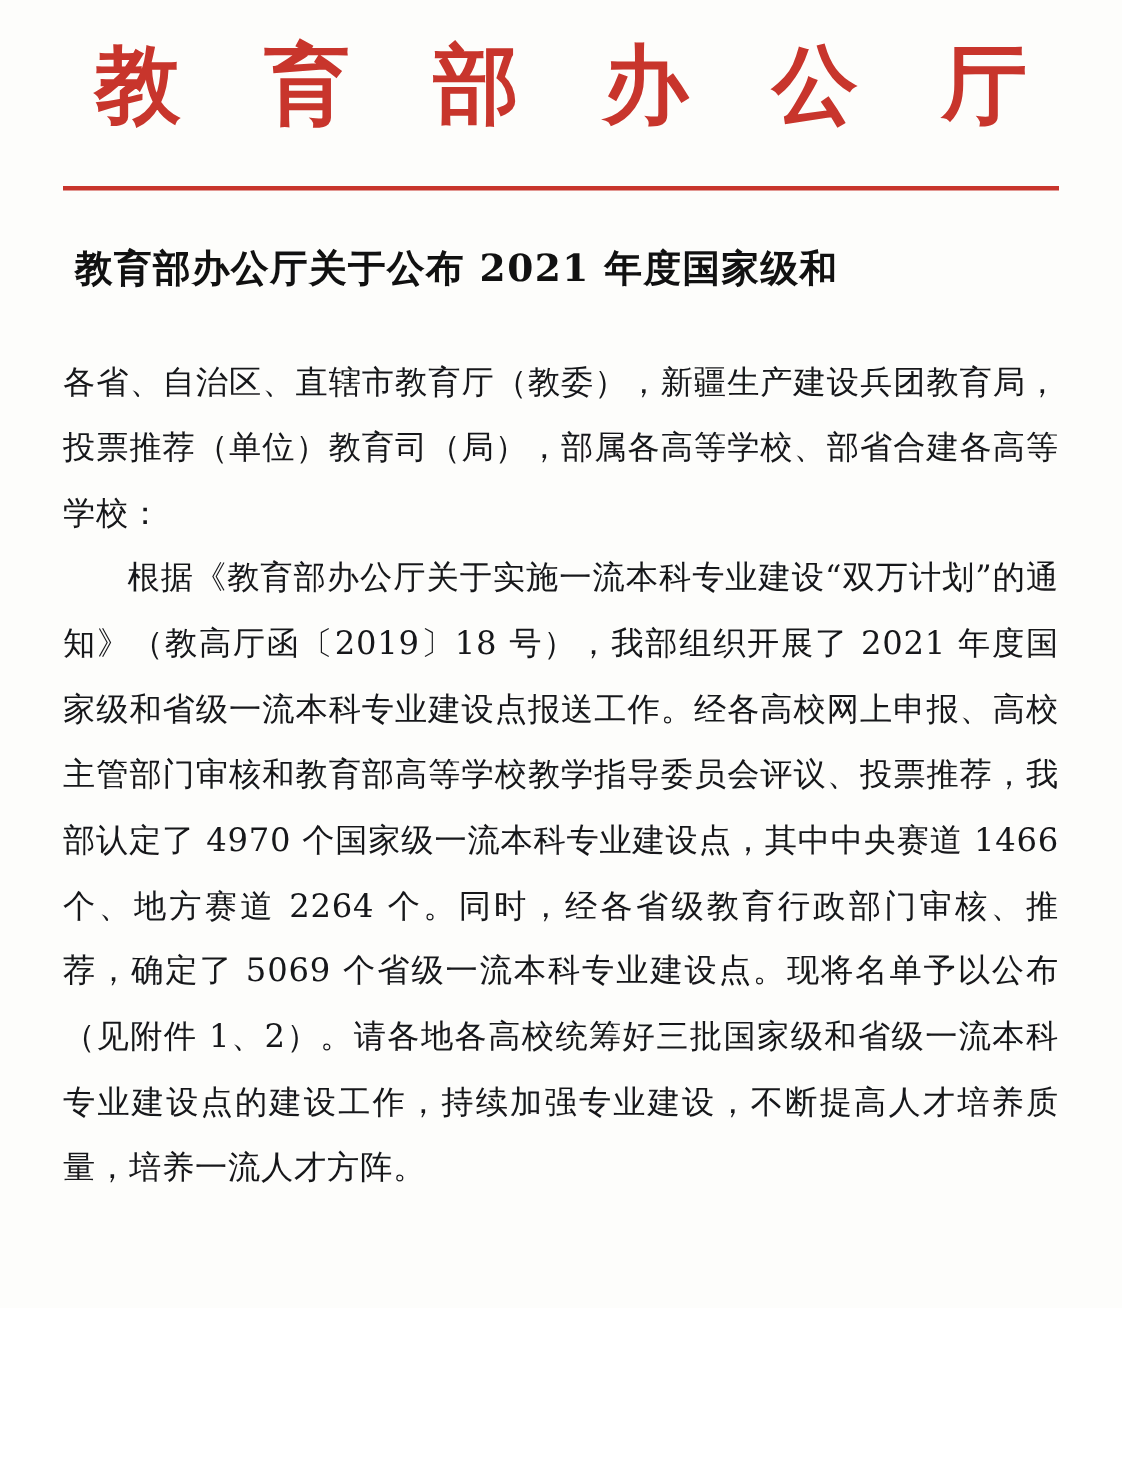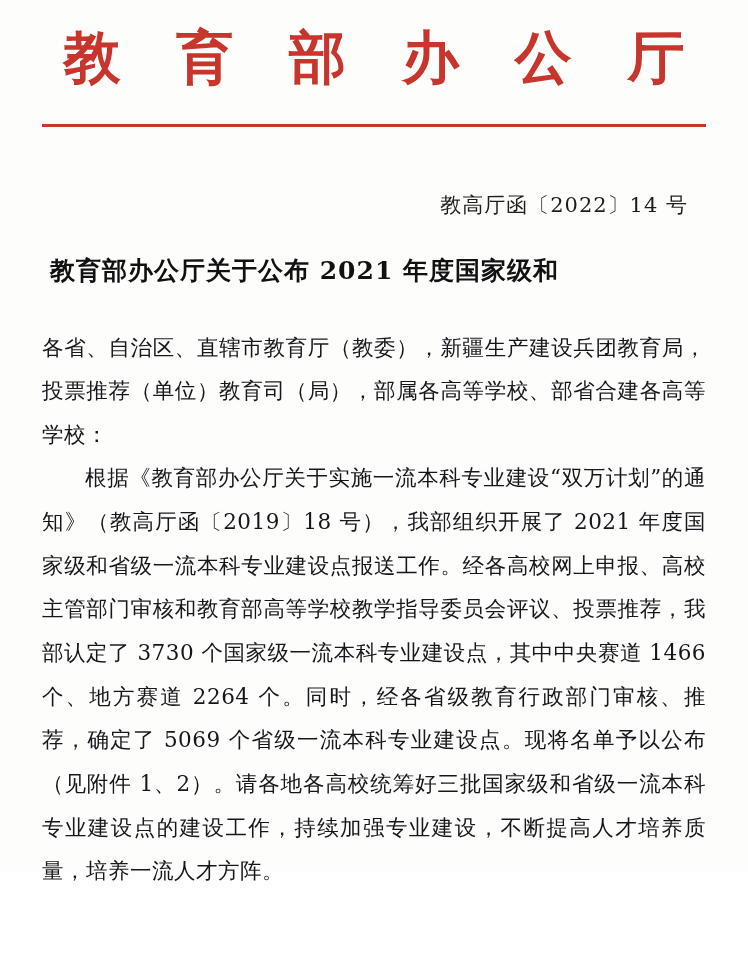--- a/index.html
+++ b/index.html
@@ -92,26 +92,23 @@
 </head>
 <body>
 
 <div class="page">
 
   <div class="masthead">
     <h1 class="masthead-title">教 育 部 办 公 厅</h1>
     <div class="masthead-rule"></div>
   </div>
 
-  <div class="docnum-row">
-    <span class="docnum">教高厅函〔2022〕14 号</span>
-  </div>
 
   <div class="doc-title">
     <span class="line">教育部办公厅关于公布 2021 年度国家级和</span>
   </div>
 
   <div class="body-text">
     <p>各省、自治区、直辖市教育厅（教委），新疆生产建设兵团教育局，投票推荐（单位）教育司（局），部属各高等学校、部省合建各高等学校：</p>
-    <p class="indent">根据《教育部办公厅关于实施一流本科专业建设“双万计划”的通知》（教高厅函〔2019〕18 号），我部组织开展了 2021 年度国家级和省级一流本科专业建设点报送工作。经各高校网上申报、高校主管部门审核和教育部高等学校教学指导委员会评议、投票推荐，我部认定了 3730 个国家级一流本科专业建设点，其中中央赛道 1466 个、地方赛道 2264 个。同时，经各省级教育行政部门审核、推荐，确定了 5069 个省级一流本科专业建设点。现将名单予以公布（见附件 1、2）。请各地各高校统筹好三批国家级和省级一流本科专业建设点的建设工作，持续加强专业建设，不断提高人才培养质量，培养一流人才方阵。</p>
+    <p class="indent">根据《教育部办公厅关于实施一流本科专业建设“双万计划”的通知》（教高厅函〔2019〕18 号），我部组织开展了 2021 年度国家级和省级一流本科专业建设点报送工作。经各高校网上申报、高校主管部门审核和教育部高等学校教学指导委员会评议、投票推荐，我部认定了 4970 个国家级一流本科专业建设点，其中中央赛道 1466 个、地方赛道 2264 个。同时，经各省级教育行政部门审核、推荐，确定了 5069 个省级一流本科专业建设点。现将名单予以公布（见附件 1、2）。请各地各高校统筹好三批国家级和省级一流本科专业建设点的建设工作，持续加强专业建设，不断提高人才培养质量，培养一流人才方阵。</p>
   </div>
 
 </div>
 
 </body></html>

